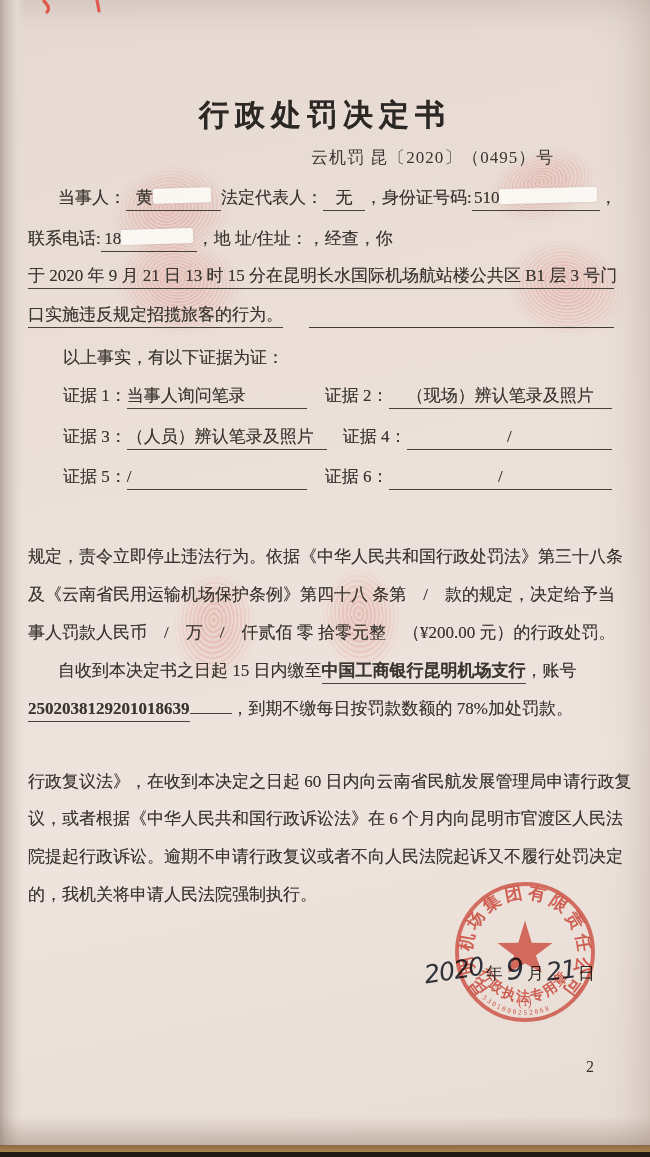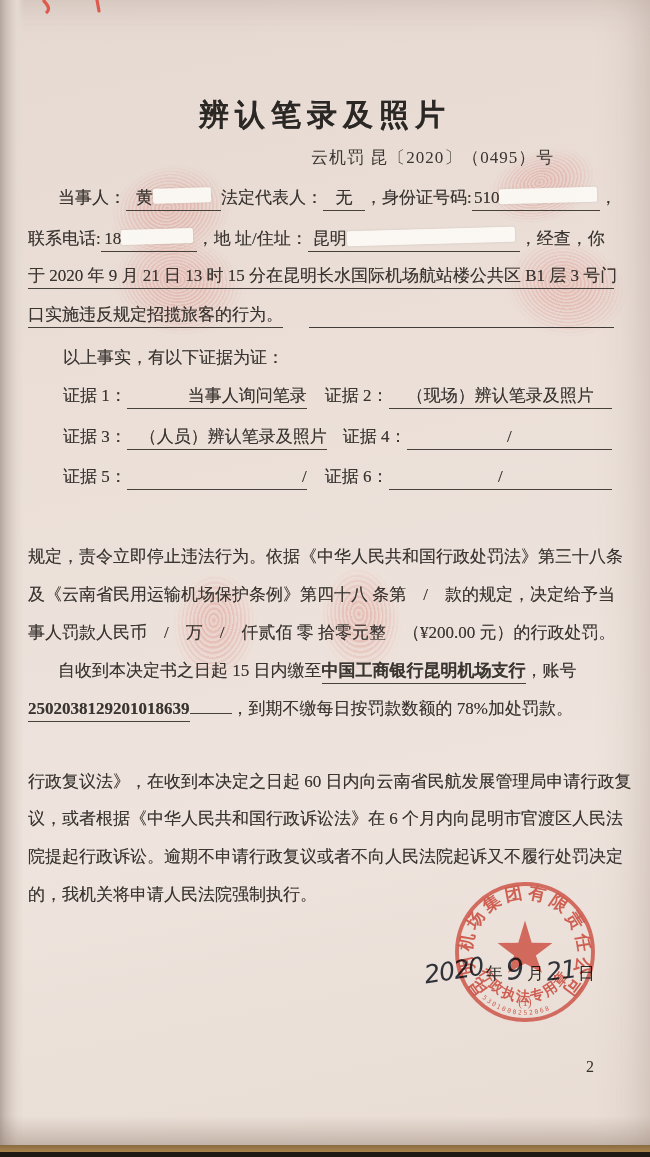--- a/index.html
+++ b/index.html
@@ -36,21 +36,21 @@
   .redact{display:inline-block;background:rgba(251,249,245,.96);border-radius:2px;
           box-shadow:0 0 2px rgba(120,110,100,.25);transform:rotate(-1.6deg);
           height:15px;vertical-align:-2px;}
 
   .title{position:absolute;left:0;right:0;top:95px;text-align:center;
          font-size:30px;font-weight:700;letter-spacing:6px;color:#2b2724;
          text-shadow:0 0 .6px rgba(43,39,36,.6);}
   .docnum{position:absolute;left:311px;top:146px;font-size:17px;letter-spacing:1px;}
 
   .ev-label{flex:none;}
-  .ev-val{border-bottom:1.5px solid #47413c;text-align:right;flex:none;font-family:Liberation Serif, serif;}
+  .ev-val{border-bottom:1.5px solid #47413c;text-align:left;flex:none;font-family:Liberation Serif, serif;}
   .ev-grow{flex:1;border-bottom:1.5px solid #47413c;text-align:center;}
 
   .fp{position:absolute;border-radius:50%;
       background:
         radial-gradient(ellipse at 50% 45%,rgba(214,92,82,.16),rgba(214,92,82,.07) 55%,rgba(214,92,82,0) 72%),
         repeating-radial-gradient(ellipse at 48% 44%,rgba(205,82,72,.30) 0px,rgba(205,82,72,.30) 1.2px,rgba(234,150,140,.05) 2.4px,rgba(205,82,72,.02) 3.8px);
       -webkit-mask-image:radial-gradient(ellipse at center,#000 28%,rgba(0,0,0,.6) 52%,transparent 71%);
       mask-image:radial-gradient(ellipse at center,#000 28%,rgba(0,0,0,.6) 52%,transparent 71%);
       opacity:.62;}
 
@@ -82,41 +82,38 @@
     <path d="M67,0 l2,11" stroke="#de5a4e" stroke-width="3.2" fill="none" stroke-linecap="round"></path>
   </svg>
 
   <div class="fp" style="left:110px;top:165px;width:122px;height:96px;transform:rotate(-14deg);"></div>
   <div class="fp" style="left:112px;top:236px;width:132px;height:100px;transform:rotate(9deg);"></div>
   <div class="fp" style="left:487px;top:150px;width:112px;height:72px;transform:rotate(-18deg);"></div>
   <div class="fp" style="left:505px;top:240px;width:122px;height:97px;transform:rotate(14deg);"></div>
   <div class="fp" style="left:172px;top:572px;width:86px;height:110px;transform:rotate(4deg);"></div>
   <div class="fp" style="left:320px;top:567px;width:82px;height:106px;transform:rotate(-5deg);"></div>
 
-  <div class="title">辨认笔录及照片</div>
+  <div class="title">行政处罚决定书</div>
   <div class="docnum">云机罚 昆〔2020〕（0495）号</div>
 
   <div class="ln ind" style="top:186px">
     <span>当事人：</span><span class="uline" style="width:95px">
         <span>黄</span>
         <span class="redact" style="width:58px"></span>
       </span><span>法定代表人：</span><span class="uline" style="width:42px">无</span><span>，</span><span>身份证号码:</span><span class="uline" style="width:128px">
         <span>510</span>
         <span class="redact" style="width:98px"></span>
       </span><span>，</span>
   </div>
 
   <div class="ln" style="top:227px">
     <span>联系电话:</span><span class="uline" style="width:96px">
         <span>18</span>
         <span class="redact" style="width:72px"></span>
-      </span><span>，</span><span>地 址/住址：</span><span class="uline" style="width:212px">
-        <span>昆明</span>
-        <span class="redact" style="width:168px"></span>
-      </span><span>，经查，你</span>
+      </span><span>，</span><span>地 址/住址：</span><span>，经查，你</span>
   </div>
 
   <div class="ln full-uline" style="top:264px;right:36px">于 2020 年 9 月 21 日 13 时 15 分在昆明长水国际机场航站楼公共区 B1 层 3 号门</div>
   <div class="ln flexrow" style="top:303px;right:36px">
     <span style="border-bottom:1.5px solid #47413c;height:24px">口实施违反规定招揽旅客的行为。</span>
     <span class="tail"></span>
   </div>
 
   <div class="ln" style="top:346px;padding-left:35px">以上事实，有以下证据为证：</div>
 

